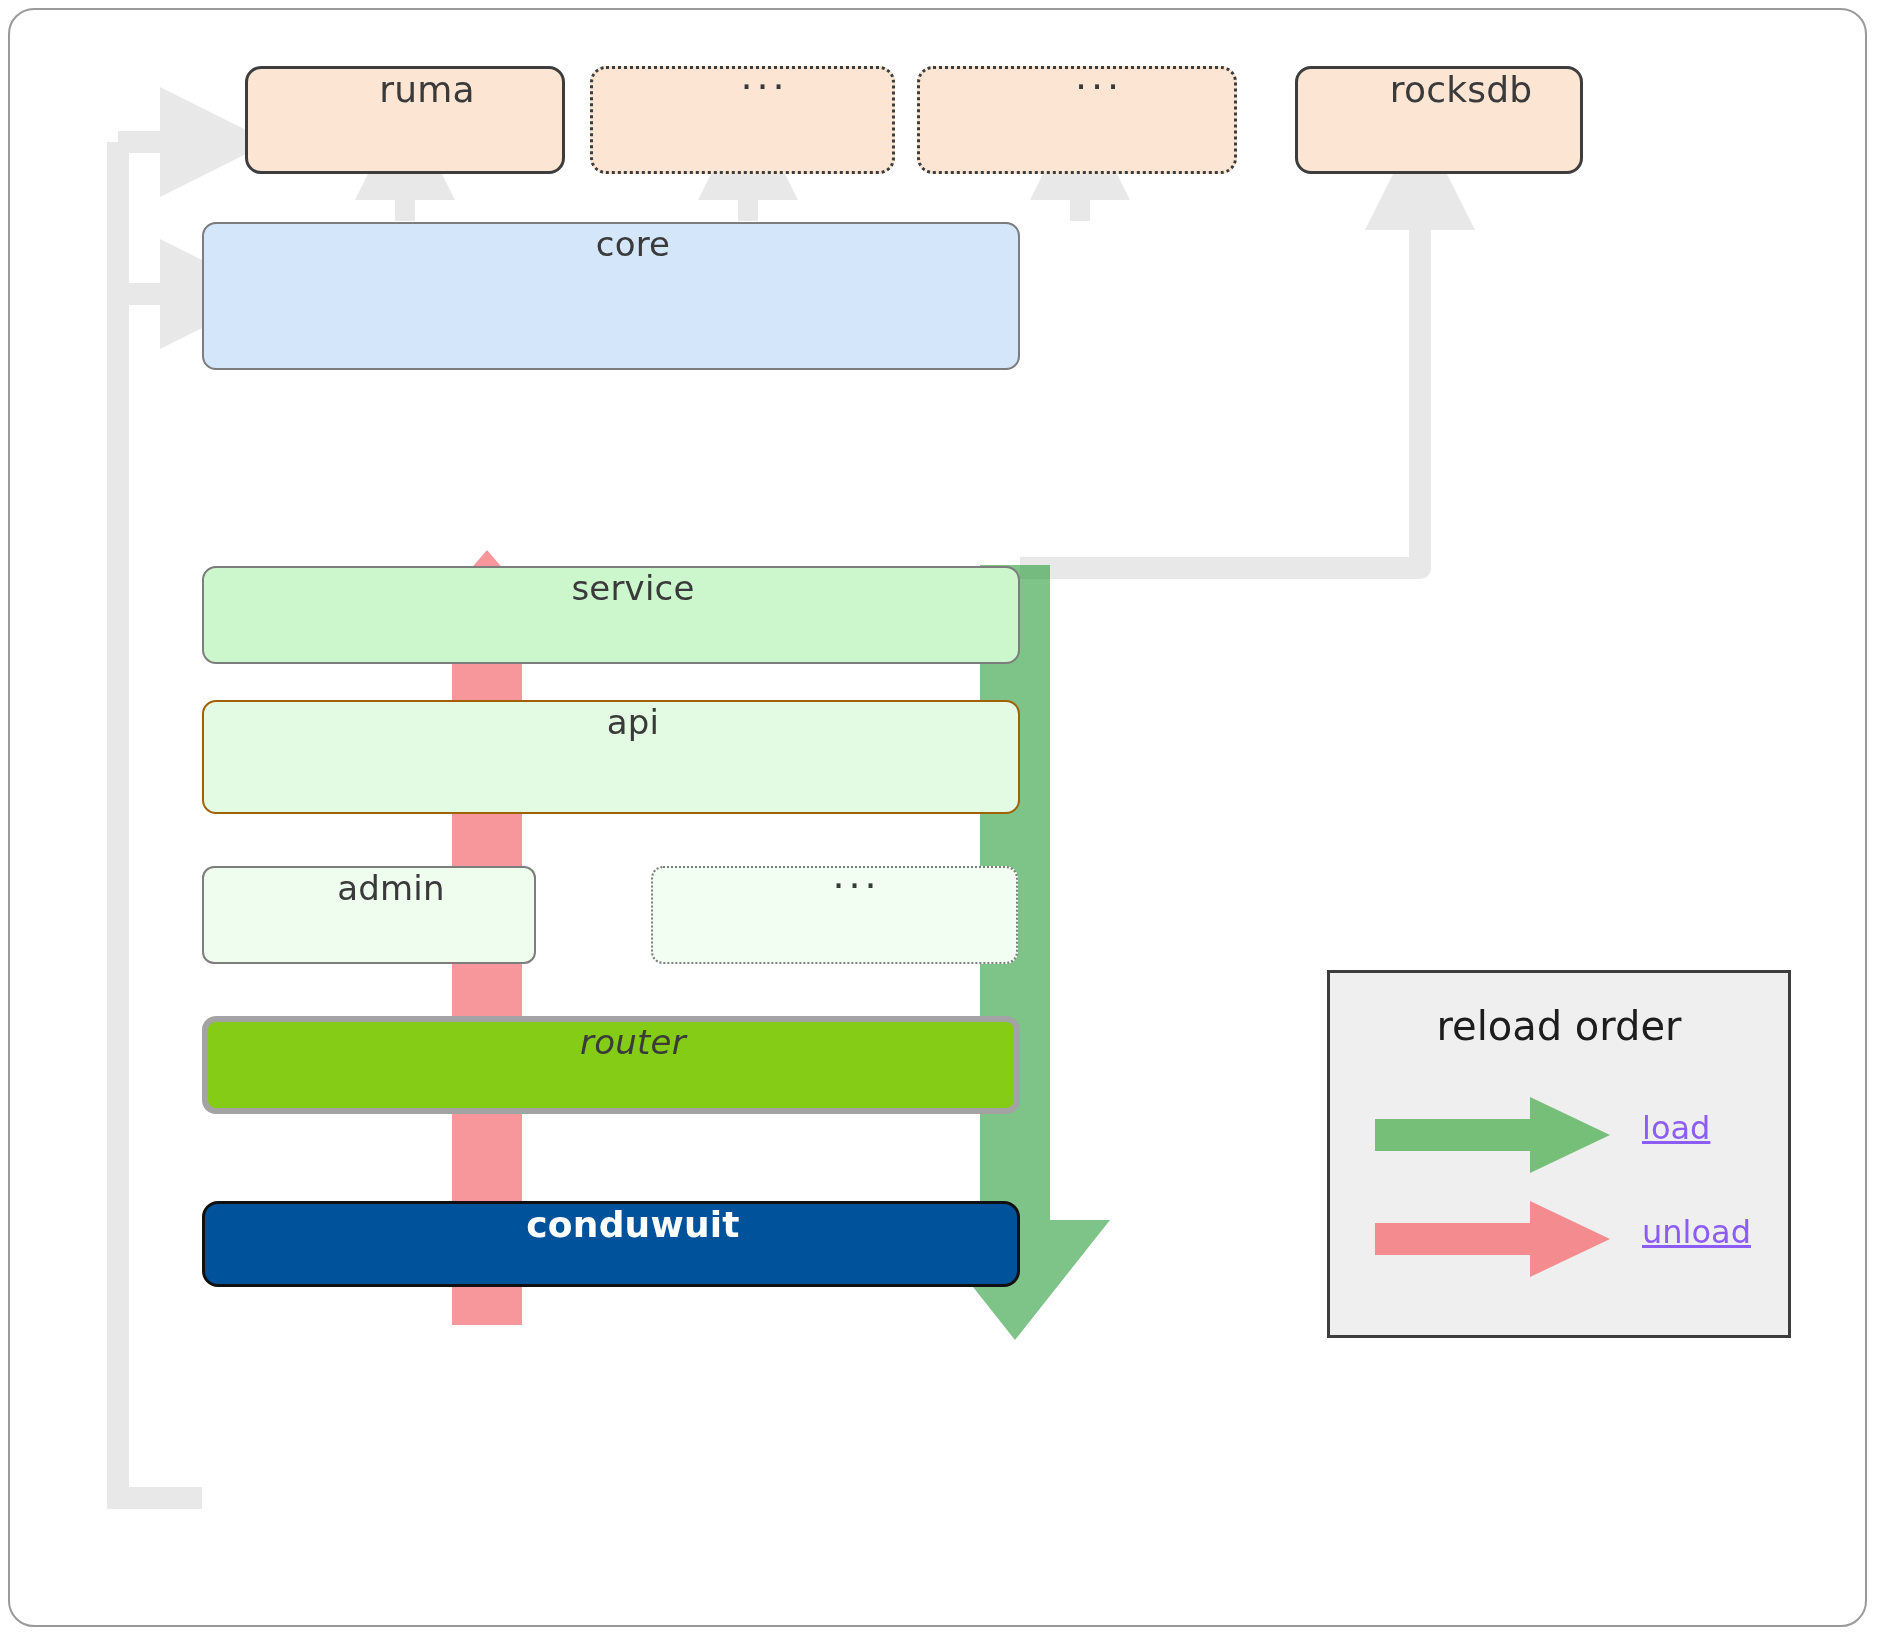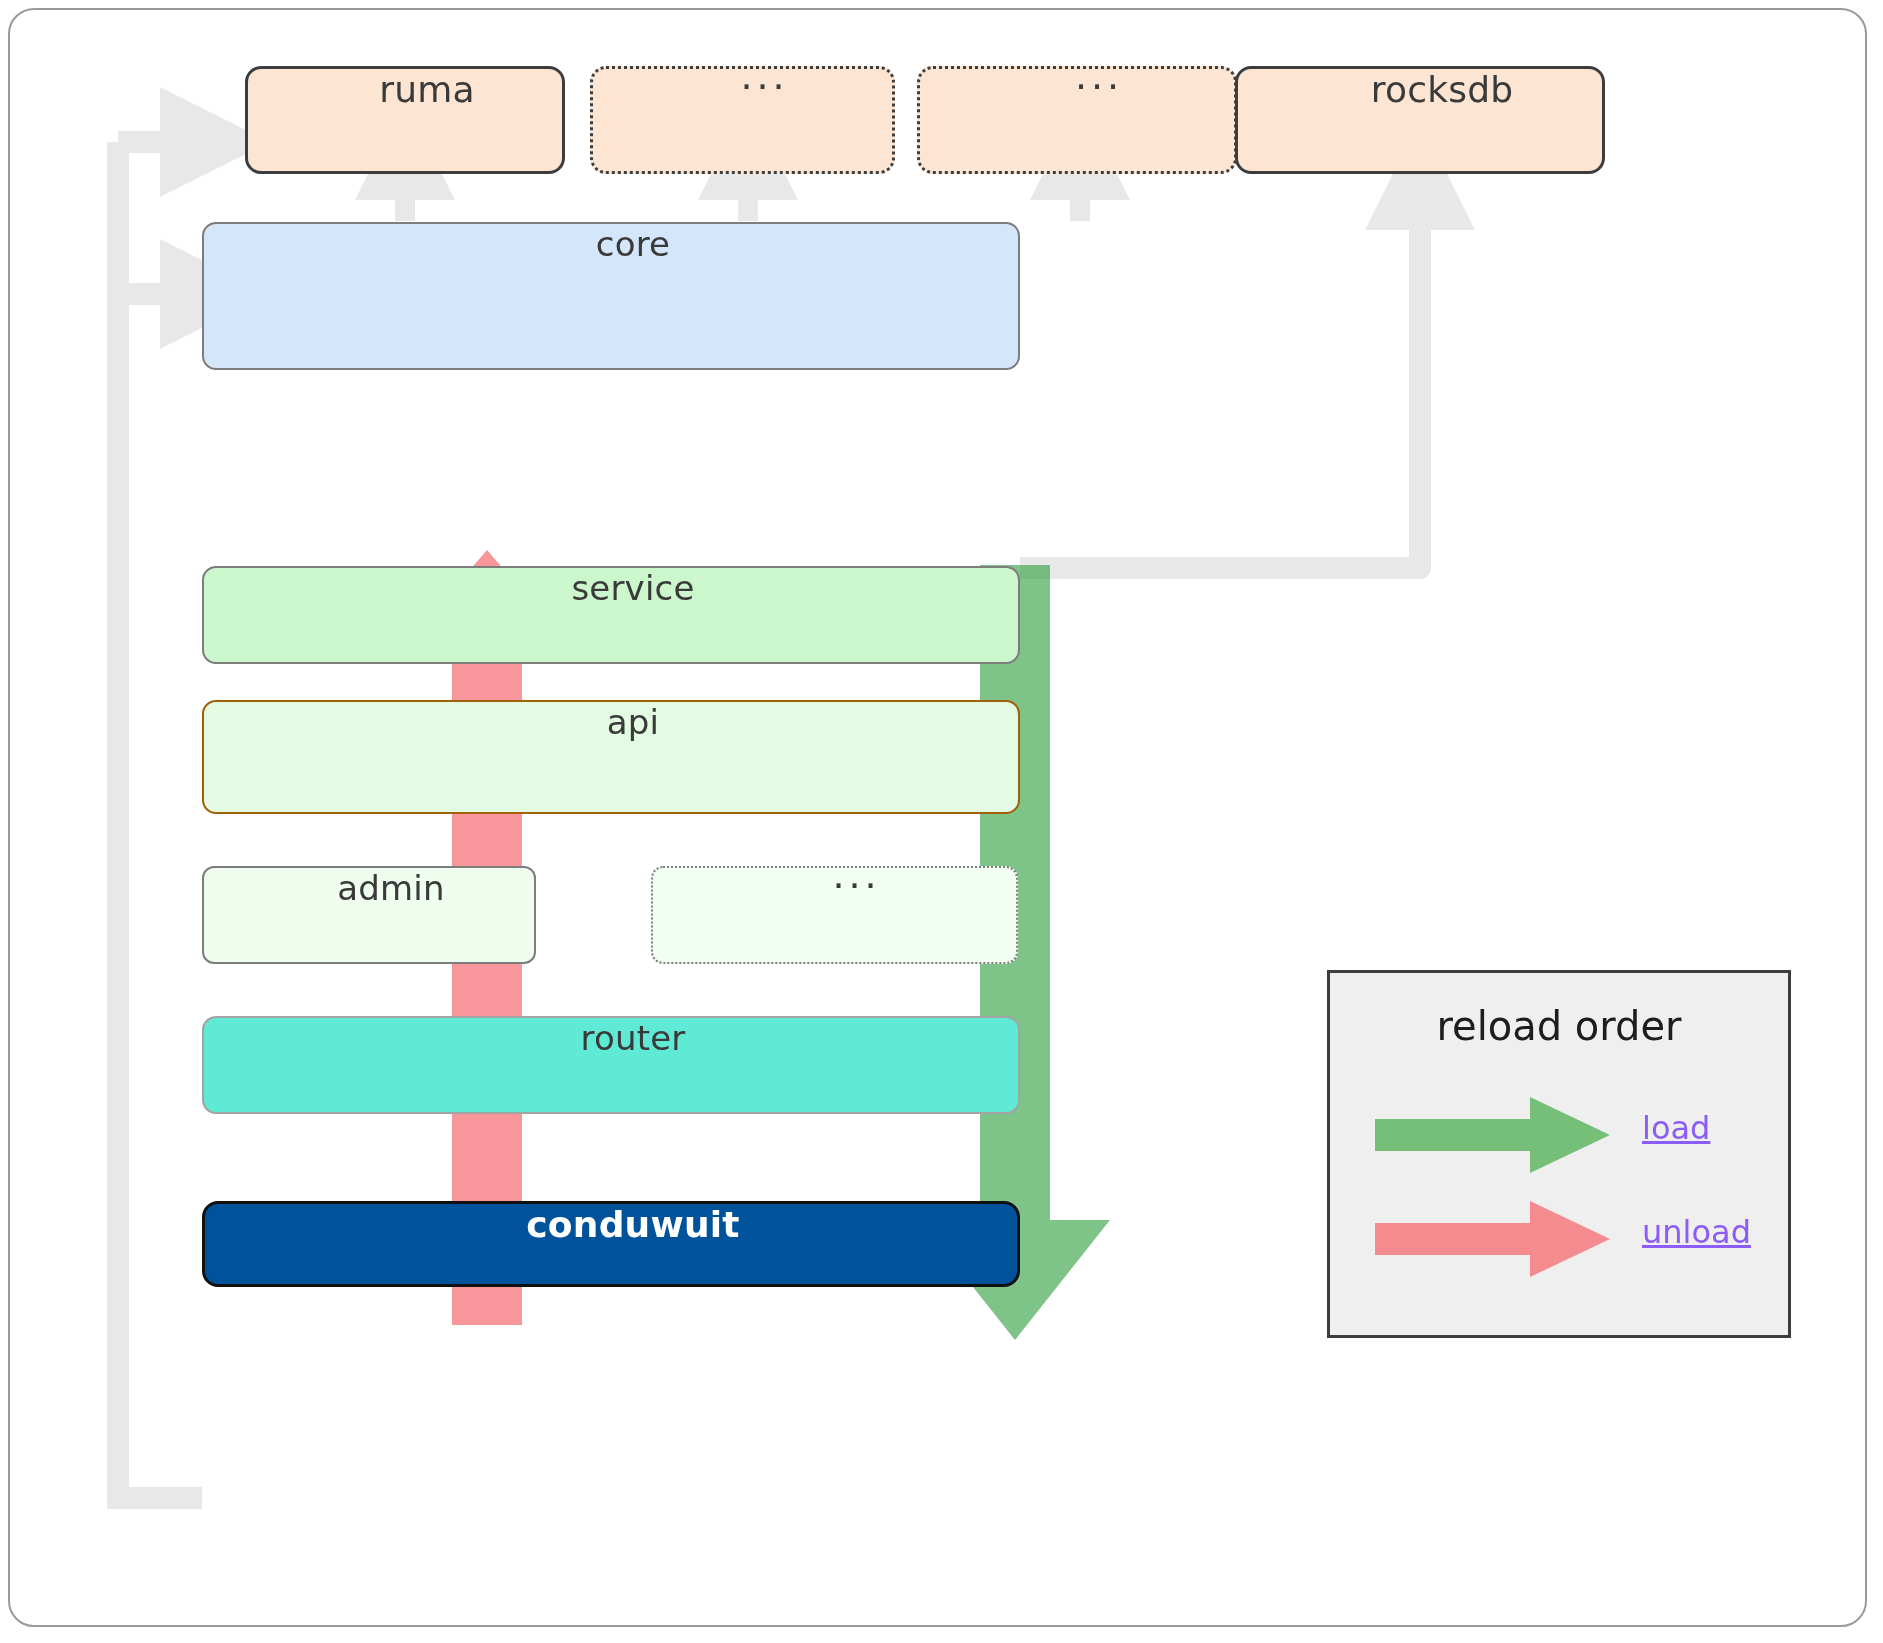--- a/index.html
+++ b/index.html
@@ -93,22 +93,23 @@
   }
   .dots-row {
     left: 651px; width: 367px;
     top: 866px; height: 98px;
     background: #f3fef3;
     border: 2px dotted #7d7d7d;
   }
   .dots-row .lbl { font-size: 38px; letter-spacing: 4px; line-height: .4; }
   .router {
     top: 1016px; height: 98px;
-    background: #5eead4;
-    border: 2px solid #a3a3a3;
+    background: #84cc16;
+    border: 6px solid #a3a3a3;
+    font-style: italic;
   }
   .conduwuit {
     left: 202px; width: 818px;
     top: 1201px; height: 86px;
     background: #00529b;
     border: 3px solid #101010;
     border-radius: 16px;
     color: #ffffff;
     font-weight: bold;
     font-size: 36px;
@@ -203,21 +204,21 @@
 
   <div class="node crate solid" style="left:245px;width:320px;">
     <span class="lbl">ruma</span>
   </div>
   <div class="node crate dotted ellipsis" style="left:590px;width:305px;">
     <span class="lbl">...</span>
   </div>
   <div class="node crate dotted ellipsis" style="left:917px;width:320px;">
     <span class="lbl">...</span>
   </div>
-  <div class="node crate solid" style="left:1235px;width:370px;">
+  <div class="node crate solid" style="left:1295px;width:288px;">
     <span class="lbl">rocksdb</span>
   </div>
 
   <div class="node layerbox core">
     <span class="lbl">core</span>
   </div>
   <div class="node layerbox service">
     <span class="lbl">service</span>
   </div>
   <div class="node layerbox api">

